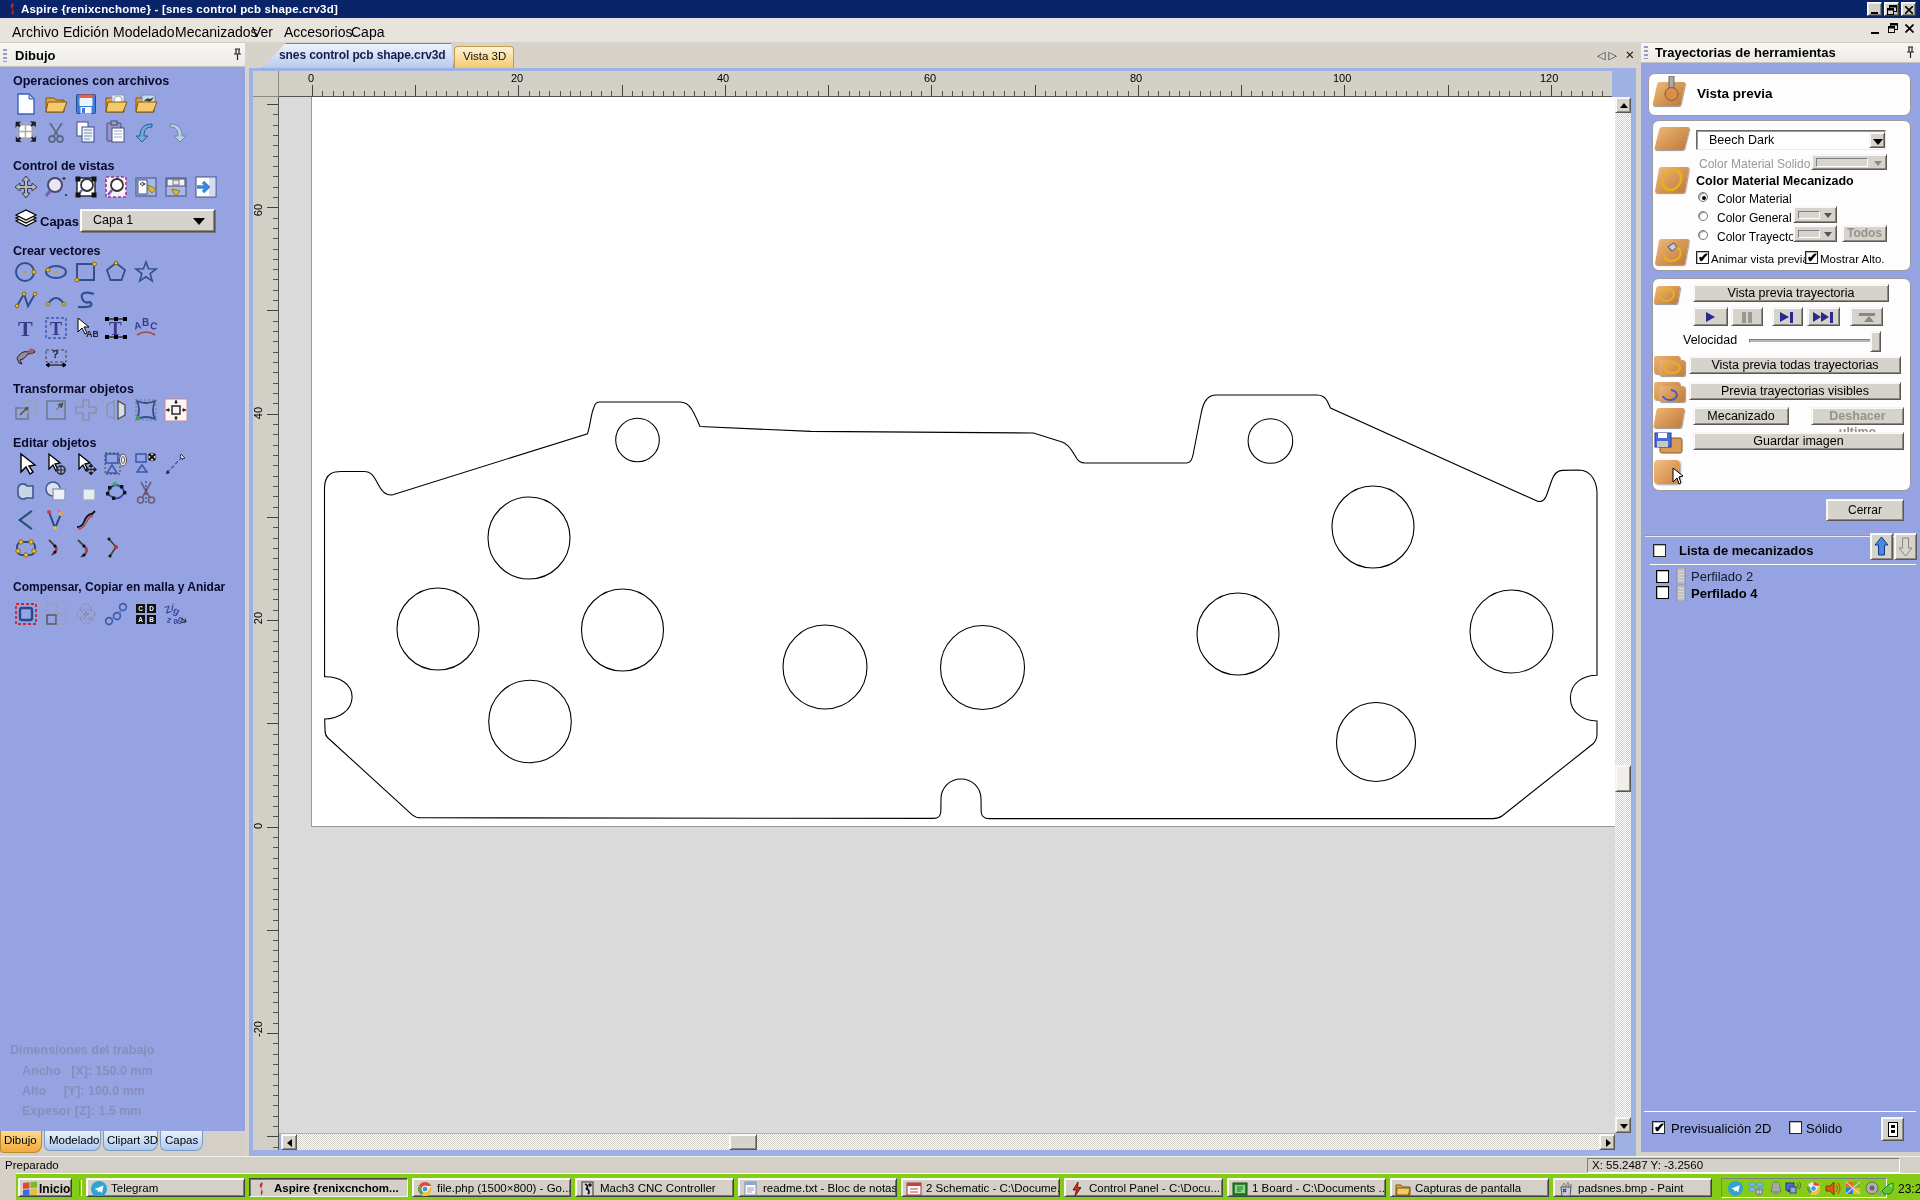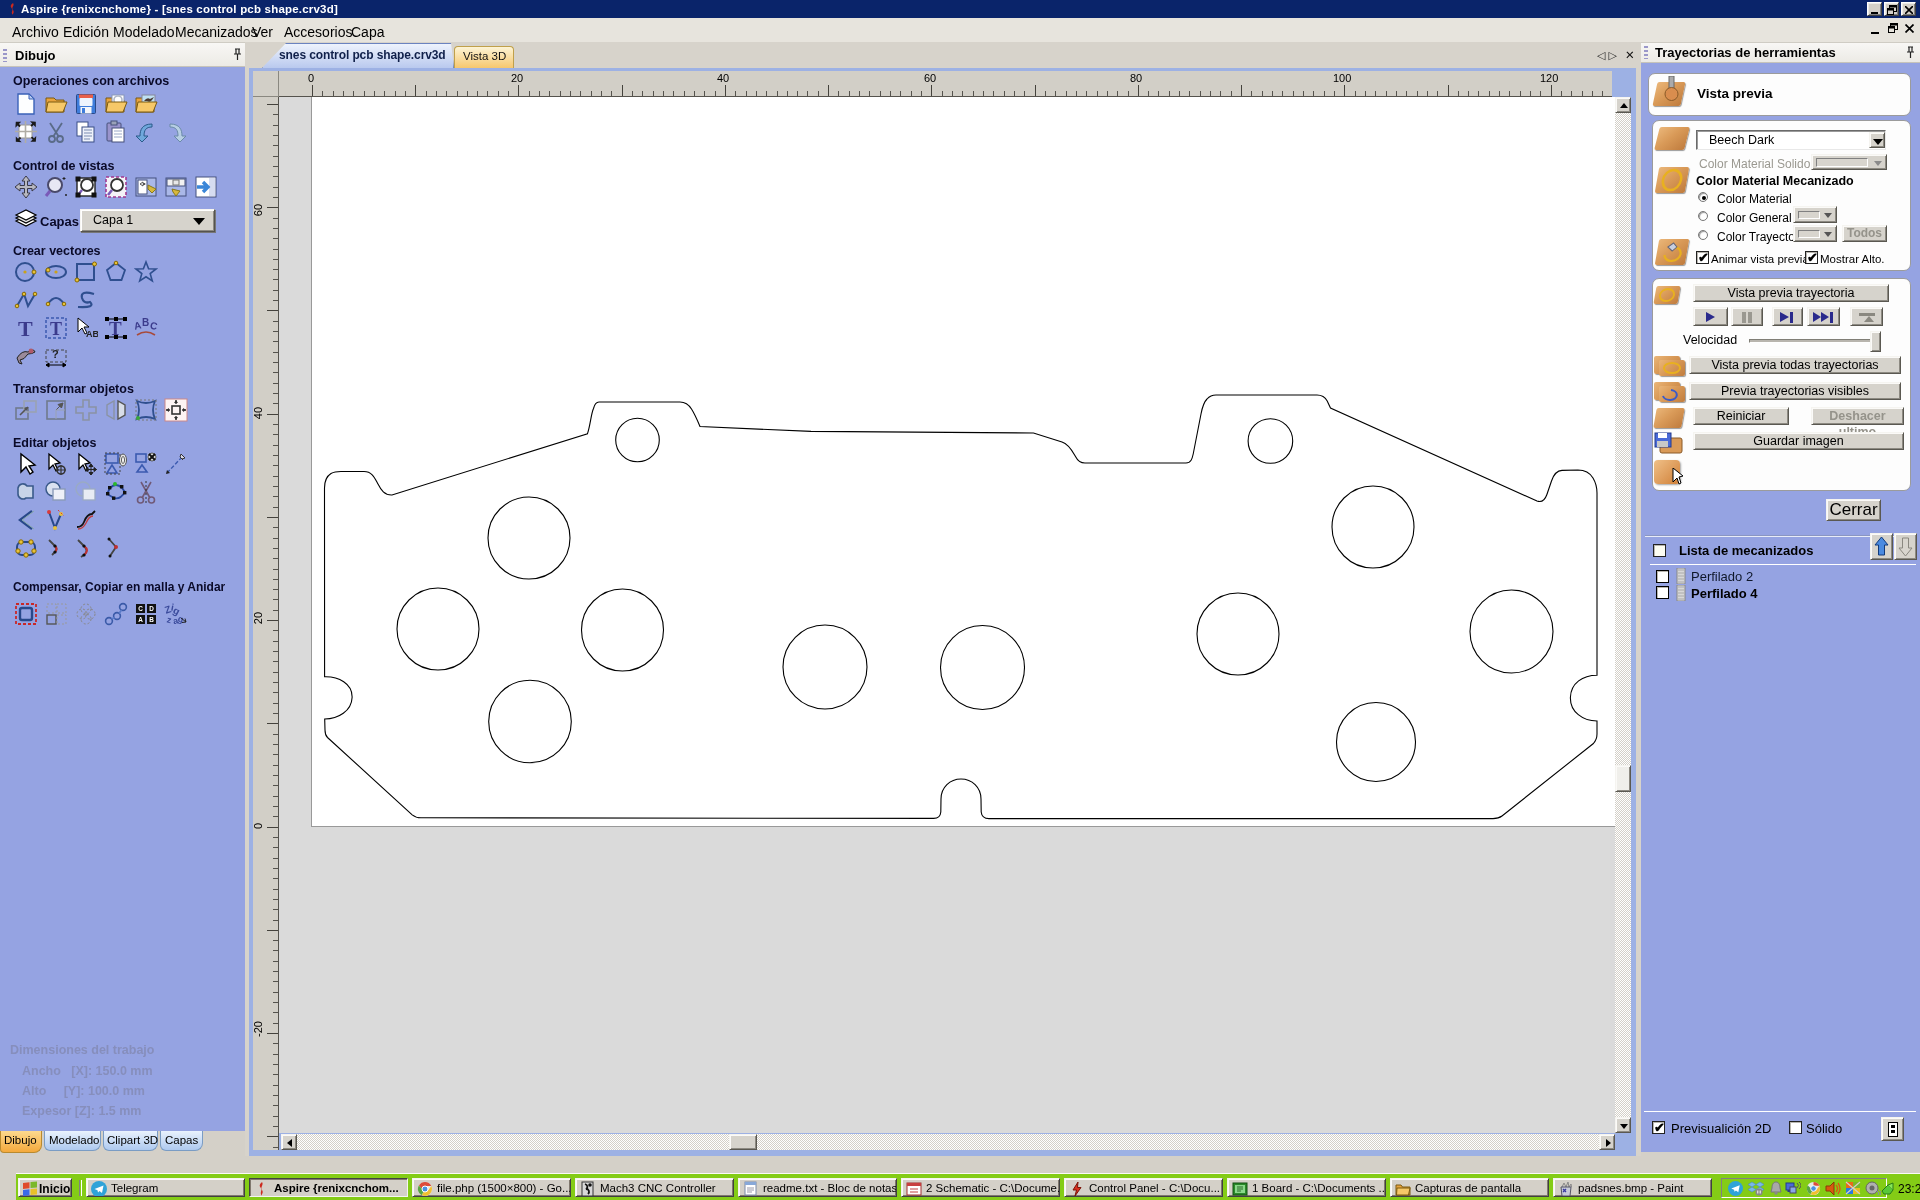--- a/index.html
+++ b/index.html
@@ -705,35 +705,35 @@
       <div class="abs wood" style="left:18px;top:317px;width:26px;height:16px"><svg width="26" height="16">
           <ellipse cx="13" cy="8" rx="8" ry="5" fill="none" stroke="#e8b020" stroke-width="2"></ellipse>
         </svg></div>
     <div class="cbtn" style="left:48px;top:313px;width:212px;height:18px;line-height:16px;font-size:12.5px">Vista previa todas trayectorias</div>
     <div class="abs wood" style="left:13px;top:339px;width:26px;height:18px"></div>
       <div class="abs wood" style="left:18px;top:343px;width:26px;height:16px"><svg width="26" height="16">
           <path d="M4 10 a7 5 0 1 0 8 -6" fill="none" stroke="#3a5ac8" stroke-width="2"></path>
         </svg></div>
     <div class="cbtn" style="left:48px;top:339px;width:212px;height:18px;line-height:16px;font-size:12.5px">Previa trayectorias visibles</div>
     <div class="abs wood" style="left:14px;top:365px;width:28px;height:20px;transform:skewX(-10deg)"></div>
-    <div class="cbtn" style="left:52px;top:364px;width:96px;height:18px;line-height:16px;font-size:12.5px">Reiniciar</div>
+    <div class="cbtn" style="left:52px;top:364px;width:96px;height:18px;line-height:16px;font-size:12.5px">Mecanizado</div>
     <div class="cbtn dis" style="left:170px;top:364px;width:93px;height:18px;line-height:16px;font-size:12.5px">Deshacer ultimo</div>
     <svg class="abs" style="left:13px;top:389px" width="30" height="22" viewBox="0 0 30 22">
         <rect x="6" y="6" width="22" height="15" rx="2" fill="#d99a58" stroke="#8a5a28"></rect>
         <rect x="1" y="1" width="16" height="14" fill="#4a6ad8" stroke="#223a8c"></rect>
         <rect x="4" y="1" width="9" height="5" fill="#fff"></rect>
         <rect x="3" y="9" width="11" height="6" fill="#c8c8c8"></rect>
       </svg>
     <div class="cbtn" style="left:52px;top:389px;width:211px;height:18px;line-height:16px;font-size:12.5px">Guardar imagen</div>
     <div class="abs" style="left:13px;top:417px;width:26px;height:24px;background:linear-gradient(135deg,#f0c088,#d08038);border-radius:4px;box-shadow:1px 1px 2px rgba(0,0,0,0.35)"></div>
     <svg class="abs" style="left:30px;top:425px" width="14" height="20" viewBox="0 0 14 20">
         <path d="M2 0 L2 14 L6 10 L8 16 L10 15 L8 9 L12 8 Z" fill="#fff" stroke="#000"></path>
       </svg>
 
-    <div class="cbtn" style="left:185px;top:456px;width:55px;height:22px;line-height:20px;font-size:17px">Cerrar</div>
+    <div class="cbtn" style="left:185px;top:456px;width:78px;height:22px;line-height:20px;font-size:12px">Cerrar</div>
     <div class="abs" style="left:4px;top:492px;width:271px;height:2px;border-top:1px solid #8a96c2;border-bottom:1px solid #e8ecf8"></div>
 
     <div class="checkbox" style="left:12px;top:501px;background:#fdfdf2"></div>
     <div class="abs" style="left:38px;top:500px;font-size:13px;font-weight:bold">Lista de mecanizados</div>
     <div class="cbtn" style="left:229px;top:490px;width:23px;height:27px"><svg width="21" height="25" viewBox="0 0 21 25">
           <path d="M10.5 3 L17 11 L13.5 11 L13.5 21 L7.5 21 L7.5 11 L4 11 Z" fill="#4a8ae0" stroke="#123a7a"></path>
         </svg></div>
     <div class="cbtn" style="left:252.5px;top:490px;width:23px;height:27px"><svg width="21" height="25" viewBox="0 0 21 25">
           <path d="M10.5 22 L17 14 L13.5 14 L13.5 4 L7.5 4 L7.5 14 L4 14 Z" fill="#d8d5ce" stroke="#8a8880"></path>
         </svg></div>
@@ -759,20 +759,25 @@
     <div class="checkbox" style="left:148px;top:1078px"></div>
     <div class="abs" style="left:165px;top:1077.5px;font-size:13px">Sólido</div>
     <div class="cbtn" style="left:240px;top:1074px;width:23px;height:24px">
         <div class="abs" style="left:6px;top:4px;width:10px;height:15px;border:1.5px solid #000;background:#fff">
           <div class="abs" style="left:2px;top:2px;width:4px;height:3px;background:#000"></div>
           <div class="abs" style="left:2px;top:7px;width:4px;height:3px;background:#000"></div>
         </div>
       </div>
   </div>
 
+  <div id="statusbar" class="abs" style="left:0;top:1156px;width:1920px;height:17px;background:#d4d0c8;border-top:1px solid #f2f1ed">
+    <div class="abs" style="left:5px;top:2px;font-size:11.5px">Preparado</div>
+    <div class="abs sunken" style="left:1587px;top:1px;width:313px;height:15px"></div>
+    <div class="abs" style="left:1592px;top:2px;font-size:11.5px">X: 55.2487 Y: -3.2560</div>
+  </div>
 
   <div id="taskbar" class="abs" style="left:16px;top:1173px;width:1920px;height:27px;background:#84cc16;border-top:1px solid #fbfaf7">
     <div class="tbtn" style="left:2px;width:54px;font-weight:bold;font-size:12.5px">
       <svg class="tic" style="left:3px" viewBox="0 0 16 16">
           <g transform="skewY(-6 )">
             <rect x="1" y="2" width="6.5" height="6" fill="#e04a2a"></rect>
             <rect x="8.5" y="2" width="6.5" height="6" fill="#7ab82a"></rect>
             <rect x="1" y="9" width="6.5" height="6" fill="#3a6ae8"></rect>
             <rect x="8.5" y="9" width="6.5" height="6" fill="#e8c02a"></rect>
           </g>

